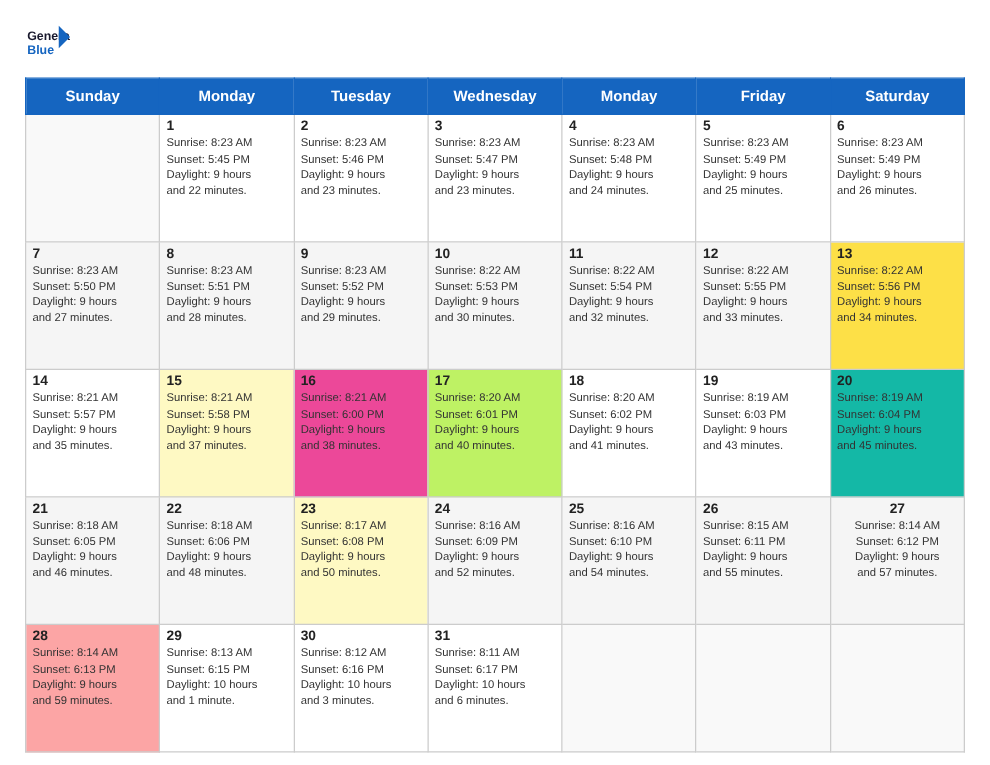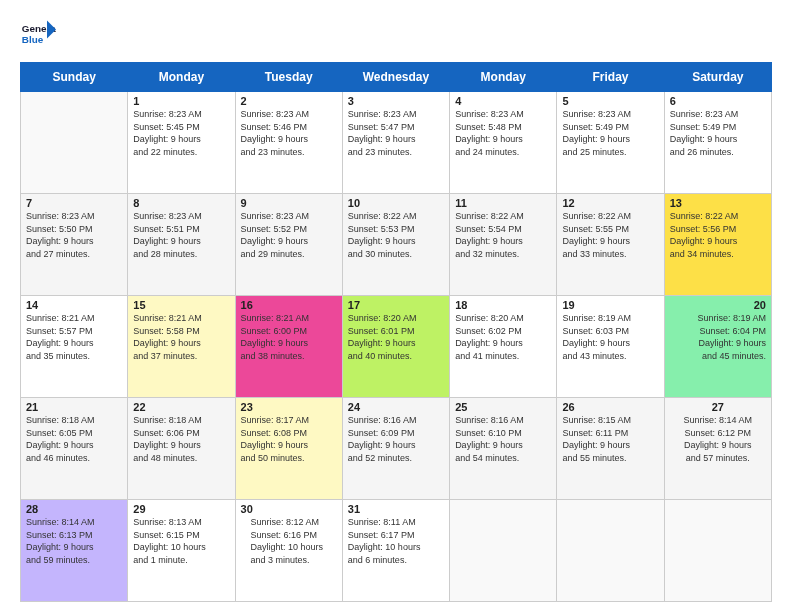--- a/index.html
+++ b/index.html
@@ -251,21 +251,21 @@
 Daylight: 9 hours
 and 41 minutes.</div>
           </td>
           <td style="background: rgb(255, 255, 255);">
             <span class="day-number">19</span>
             <div class="day-info" style="white-space: pre-line;">Sunrise: 8:19 AM
 Sunset: 6:03 PM
 Daylight: 9 hours
 and 43 minutes.</div>
           </td>
-          <td style="background: #86efac; text-align: right;">
+          <td style="background: #14b8a6;">
             <span class="day-number">20</span>
             <div class="day-info" style="white-space: pre-line;">Sunrise: 8:19 AM
 Sunset: 6:04 PM
 Daylight: 9 hours
 and 45 minutes.</div>
           </td>
         </tr>
         <tr>
           <td style="background: rgb(245, 245, 245);">
             <span class="day-number">21</span>
@@ -311,37 +311,37 @@
           </td>
           <td style="background: rgb(245, 245, 245); text-align: center;">
             <span class="day-number">27</span>
             <div class="day-info" style="white-space: pre-line;">Sunrise: 8:14 AM
 Sunset: 6:12 PM
 Daylight: 9 hours
 and 57 minutes.</div>
           </td>
         </tr>
         <tr>
-          <td style="background: #c4b5fd;">
+          <td style="background: #fca5a5;">
             <span class="day-number">28</span>
             <div class="day-info" style="white-space: pre-line;">Sunrise: 8:14 AM
 Sunset: 6:13 PM
 Daylight: 9 hours
 and 59 minutes.</div>
           </td>
           <td style="background: rgb(255, 255, 255);">
             <span class="day-number">29</span>
             <div class="day-info" style="white-space: pre-line;">Sunrise: 8:13 AM
 Sunset: 6:15 PM
 Daylight: 10 hours
 and 1 minute.</div>
           </td>
           <td style="background: rgb(255, 255, 255);">
             <span class="day-number">30</span>
-            <div class="day-info" style="white-space: pre-line; margin-left: 10px;">Sunrise: 8:12 AM
+            <div class="day-info" style="white-space: pre-line;">Sunrise: 8:12 AM
 Sunset: 6:16 PM
 Daylight: 10 hours
 and 3 minutes.</div>
           </td>
           <td style="background: rgb(255, 255, 255);">
             <span class="day-number">31</span>
             <div class="day-info" style="white-space: pre-line;">Sunrise: 8:11 AM
 Sunset: 6:17 PM
 Daylight: 10 hours
 and 6 minutes.</div>

